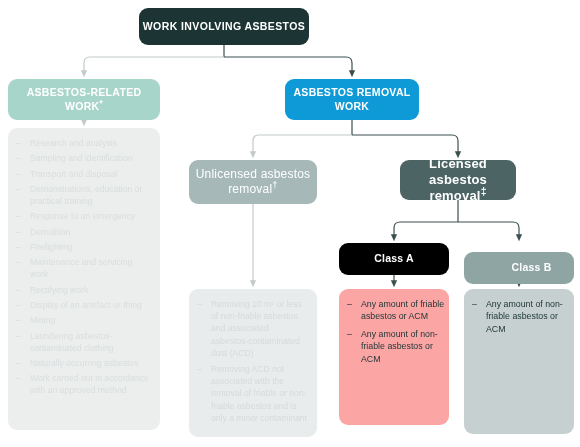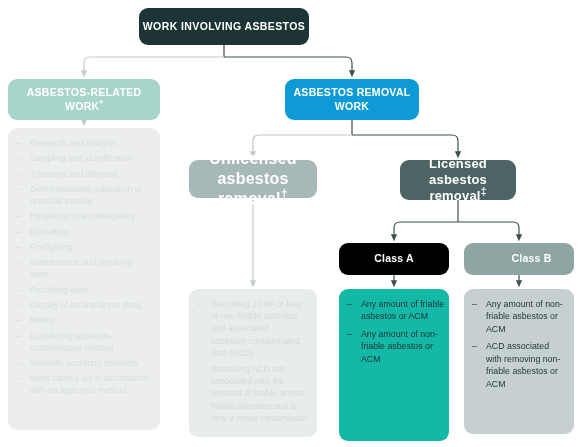--- a/index.html
+++ b/index.html
@@ -64,24 +64,24 @@
     width: 134px;
     height: 41px;
     background: #0d9ad7;
     font-size: 10.5px;
     letter-spacing: 0.3px;
   }
   .node-unlicensed {
     left: 189px;
     top: 160px;
     width: 128px;
-    height: 38px;
+    height: 44px;
     background: #a7b8b8;
-    font-size: 16px;
-    font-weight: bold;
+    font-size: 12px;
+    font-weight: normal;
     letter-spacing: 0.2px;
   }
   .node-licensed {
     left: 400px;
     top: 160px;
     width: 116px;
     height: 40px;
     background: #4c6464;
     font-size: 13px;
     letter-spacing: 0.2px;
@@ -90,21 +90,21 @@
     left: 339px;
     top: 243px;
     width: 110px;
     height: 32px;
     background: #000000;
     font-size: 10.5px;
     letter-spacing: 0.2px;
   }
   .node-classb {
     left: 464px;
-    top: 243px;
+    top: 252px;
     width: 110px;
     height: 32px;
     background: #8fa5a3;
     font-size: 10.5px;
     letter-spacing: 0.2px;
     padding-left: 25px;
   }
   .node sup {
     font-size: 0.8em;
     vertical-align: super;
@@ -130,22 +130,22 @@
     top: 289px;
     width: 128px;
     height: 148px;
     background: #e9ecec;
     padding: 9px 9px 9px 8px;
   }
   .panel-classa {
     left: 339px;
     top: 289px;
     width: 110px;
-    height: 152px;
-    background: #14b8a6;
+    height: 136px;
+    background: #fca5a5;
     padding: 9px 0 9px 8px;
   }
   .panel-classb {
     left: 464px;
     top: 289px;
     width: 110px;
     height: 145px;
     background: #c6d0d0;
     padding: 9px 8px 9px 8px;
   }
@@ -286,17 +286,16 @@
   <div class="panel panel-classa">
     <ul class="bullets">
         <li>Any amount of friable asbestos or ACM</li>
         <li>Any amount of non-friable asbestos or ACM</li>
       </ul>
   </div>
 
   <div class="panel panel-classb">
     <ul class="bullets">
         <li>Any amount of non-friable asbestos or ACM</li>
-        <li>ACD associated with removing non-friable asbestos or ACM</li>
       </ul>
   </div>
 
 </div>
 
 </body></html>

